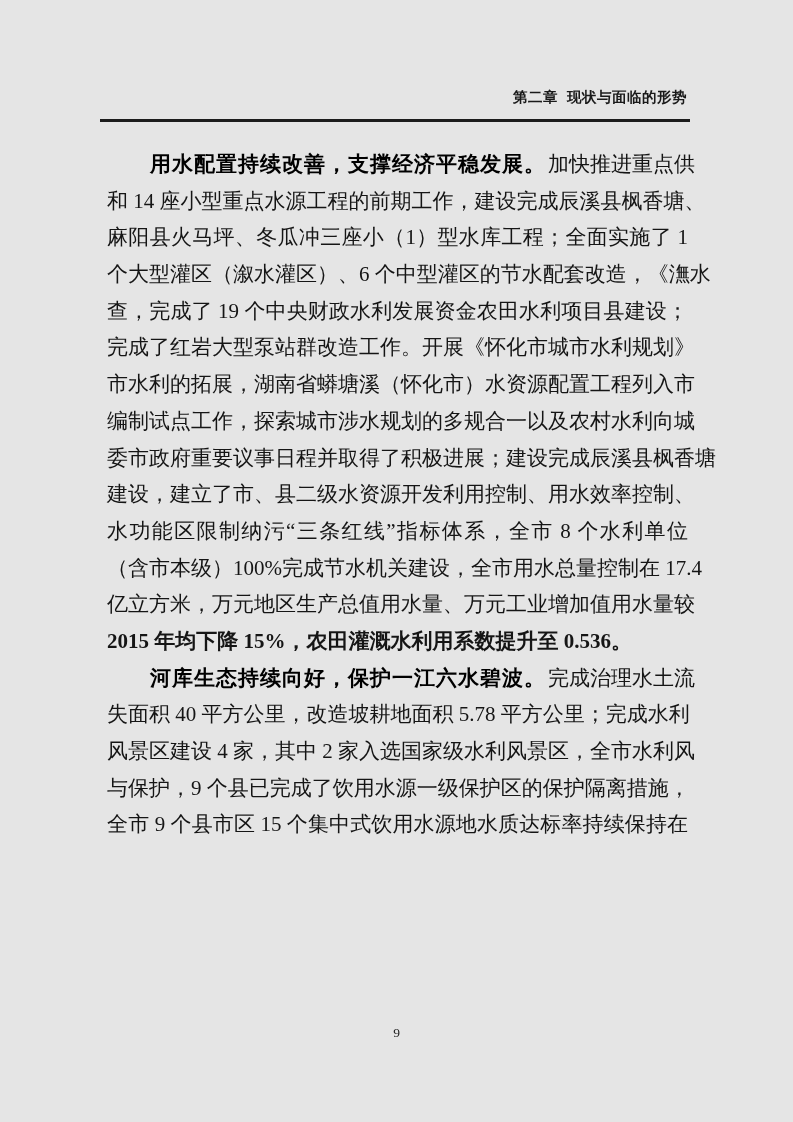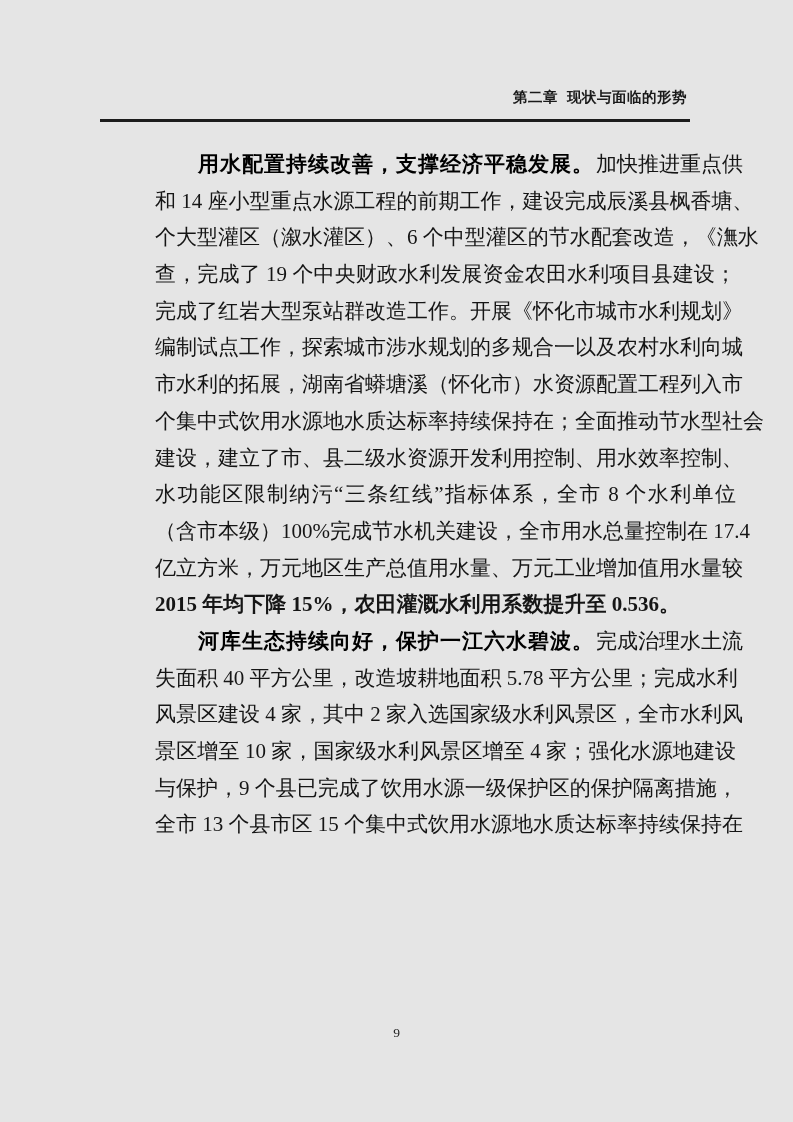--- a/index.html
+++ b/index.html
@@ -40,21 +40,20 @@
     right: 103px;
     height: 3px;
     background: #1c1c1c;
   }
   
   #document-body {
     position: absolute;
     top: 146px;
     left: 107px;
     width: 581px;
-    margin-left: 48px;
   }
   .paragraph { margin: 0; padding: 0; }
   .text-line {
     height: 36.7px;
     line-height: 36.7px;
     font-size: 21px;
     white-space: nowrap;
     text-align: justify;
     text-align-last: justify;
     text-justify: inter-character;
@@ -90,39 +89,39 @@
   <div id="page-header">
     <span class="chapter-label">第二章</span><span>现状与面临的形势</span>
   </div>
 
   <div id="header-rule"></div>
 
   <div id="document-body">
       <div class="paragraph">
         <div class="text-line indent"><span class="lead-bold">用水配置持续改善，支撑经济平稳发展。</span>加快推进重点供</div>
         <div class="text-line">和 14 座小型重点水源工程的前期工作，建设完成辰溪县枫香塘、</div>
+        <div class="text-line">麻阳县火马坪、冬瓜冲三座小（1）型水库工程；全面实施了 1</div>
         <div class="text-line">个大型灌区（溆水灌区）、6 个中型灌区的节水配套改造，《潕水</div>
         <div class="text-line">查，完成了 19 个中央财政水利发展资金农田水利项目县建设；</div>
         <div class="text-line">完成了红岩大型泵站群改造工作。开展《怀化市城市水利规划》</div>
+        <div class="text-line">市水利的拓展，湖南省蟒塘溪（怀化市）水资源配置工程列入市</div>
         <div class="text-line">编制试点工作，探索城市涉水规划的多规合一以及农村水利向城</div>
-        <div class="text-line">市水利的拓展，湖南省蟒塘溪（怀化市）水资源配置工程列入市</div>
-        <div class="text-line">个集中式饮用水源地水质达标率持续保持在；全面推动节水型社会</div>
+        <div class="text-line">委市政府重要议事日程并取得了积极进展；建设完成辰溪县枫香塘</div>
         <div class="text-line">建设，建立了市、县二级水资源开发利用控制、用水效率控制、</div>
         <div class="text-line">水功能区限制纳污“三条红线”指标体系，全市 8 个水利单位</div>
         <div class="text-line">（含市本级）100%完成节水机关建设，全市用水总量控制在 17.4</div>
         <div class="text-line">亿立方米，万元地区生产总值用水量、万元工业增加值用水量较</div>
         <div class="text-line flush">2015 年均下降 15%，农田灌溉水利用系数提升至 0.536。</div>
       </div>
       <div class="paragraph">
         <div class="text-line indent"><span class="lead-bold">河库生态持续向好，保护一江六水碧波。</span>完成治理水土流</div>
         <div class="text-line">失面积 40 平方公里，改造坡耕地面积 5.78 平方公里；完成水利</div>
         <div class="text-line">风景区建设 4 家，其中 2 家入选国家级水利风景区，全市水利风</div>
-        <div class="text-line">景区增至 10 家，国家级水利风景区增至 4 家；强化水源地建设</div>
         <div class="text-line">与保护，9 个县已完成了饮用水源一级保护区的保护隔离措施，</div>
-        <div class="text-line">全市 13 个县市区 15 个集中式饮用水源地水质达标率持续保持在</div>
+        <div class="text-line">全市 9 个县市区 15 个集中式饮用水源地水质达标率持续保持在</div>
       </div>
     </div>
 
   <div id="page-footer">
     <span>9</span>
   </div>
 
 </div>
 
 </body></html>

